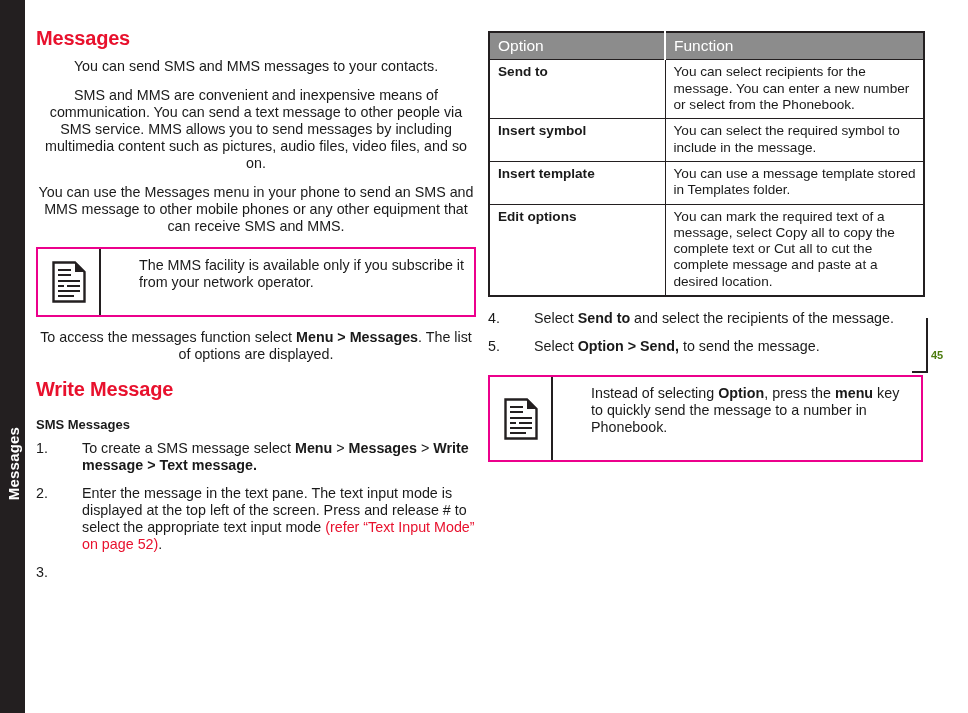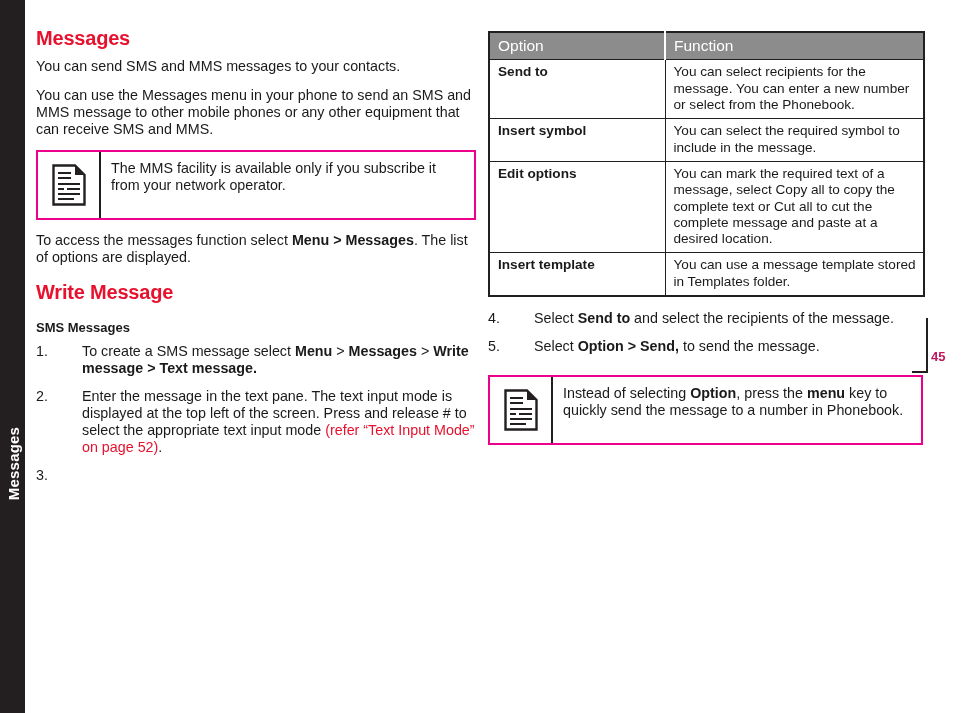--- a/index.html
+++ b/index.html
@@ -66,20 +66,21 @@
     margin: 0 0 7px 0;
     font-size: 13px;
     font-weight: bold;
     line-height: 1.15;
   }
 
   p.body {
     margin: 0 0 12px 0;
     font-size: 14.3px;
     line-height: 1.19;
+    text-align: center;
   }
 
   .b { font-weight: bold; }
   .red { color: #e8112d; }
 
   
   .note-box {
     border: 2px solid #ec008c;
     display: flex;
     align-items: stretch;
@@ -94,20 +95,21 @@
     align-items: center;
     justify-content: center;
     padding: 6px 0;
     box-sizing: border-box;
   }
   .note-text {
     padding: 8px 9px 24px 10px;
     font-size: 14.3px;
     line-height: 1.19;
     box-sizing: border-box;
+    margin-left: 28px;
   }
 
   
   ol.steps {
     margin: 0;
     padding: 0;
     list-style: none;
   }
   ol.steps > li {
     position: relative;
@@ -155,24 +157,24 @@
   table.opt-table td:last-child { border-right: none; }
   table.opt-table td.opt { font-weight: bold; }
   table.opt-table col.c1 { width: 176px; }
   table.opt-table col.c2 { width: 259px; }
 
   
   .page-num {
     position: absolute;
     left: 931px;
     top: 349px;
-    color: #be185d;
+    color: #4d7c0f;
     font-family: "Liberation Sans Narrow", "Liberation Sans", sans-serif;
     font-weight: bold;
-    font-size: 13px;
+    font-size: 11px;
     font-stretch: condensed;
   }
   .page-rule {
     position: absolute;
     left: 926px;
     top: 318px;
     width: 1.6px;
     height: 54px;
     background: #231f20;
   }
@@ -194,20 +196,21 @@
 
 <div class="page-rule"></div>
 <div class="page-rule-h"></div>
 <div class="page-num">45</div>
 
 <div class="col-left">
 
   <h1 class="red-head">Messages</h1>
 
   <p class="body">You can send SMS and MMS messages to your contacts.</p>
+  <p class="body">SMS and MMS are convenient and inexpensive means of communication. You can send a text message to other people via SMS service. MMS allows you to send messages by including multimedia content such as pictures, audio files, video files, and so on.</p>
   <p class="body">You can use the Messages menu in your phone to send an SMS and MMS message to other mobile phones or any other equipment that can receive SMS and MMS.</p>
 
   <div class="note-box" style="margin:2px 0 12px 0;">
     <div class="note-icon-cell">
       <svg width="34" height="42" viewBox="0 0 34 42" aria-hidden="true">
         <path d="M1.5 1.5 H23 L32.5 11 V40.5 H1.5 Z" fill="#ffffff" stroke="#231f20" stroke-width="2.4"></path>
         <path d="M23 1.5 V11 H32.5 Z" fill="#231f20"></path>
         <g stroke="#231f20" stroke-width="2" stroke-linecap="butt">
           <line x1="6" y1="9" x2="19" y2="9"></line>
           <line x1="6" y1="14" x2="19" y2="14"></line>
@@ -253,26 +256,26 @@
     <tbody id="opt-table-body">
         <tr>
           <td class="opt">Send to</td>
           <td>You can select recipients for the message. You can enter a new number or select from the Phonebook.</td>
         </tr>
         <tr>
           <td class="opt">Insert symbol</td>
           <td>You can select the required symbol to include in the message.</td>
         </tr>
         <tr>
+          <td class="opt">Insert template</td>
+          <td>You can use a message template stored in Templates folder.</td>
+        </tr>
+        <tr>
           <td class="opt">Edit options</td>
           <td>You can mark the required text of a message, select Copy all to copy the complete text or Cut all to cut the complete message and paste at a desired location.</td>
-        </tr>
-        <tr>
-          <td class="opt">Insert template</td>
-          <td>You can use a message template stored in Templates folder.</td>
         </tr>
       </tbody>
   </table>
 
   <ol class="steps" id="right-steps" style="margin-top:13px;">
       <li><span class="num">4.</span><span><span>Select </span><span class="b">Send to</span><span> and select the recipients of the message.</span></span></li>
       <li><span class="num">5.</span><span><span>Select </span><span class="b">Option &gt; Send,</span><span> to send the message.</span></span></li>
     </ol>
 
   <div class="note-box" style="margin-top:20px;">

